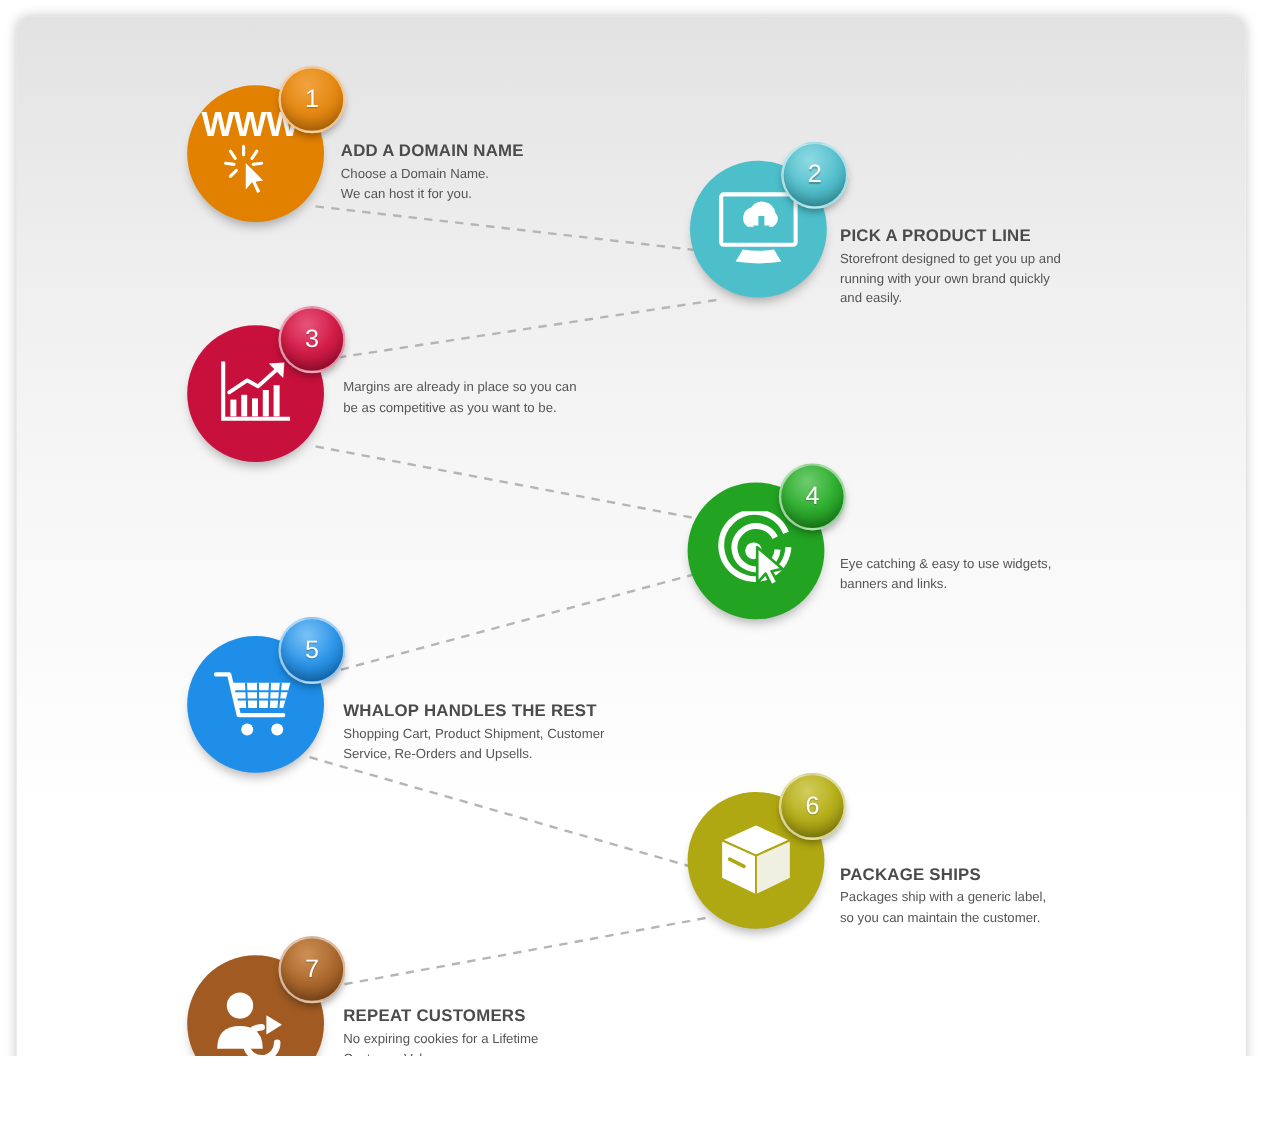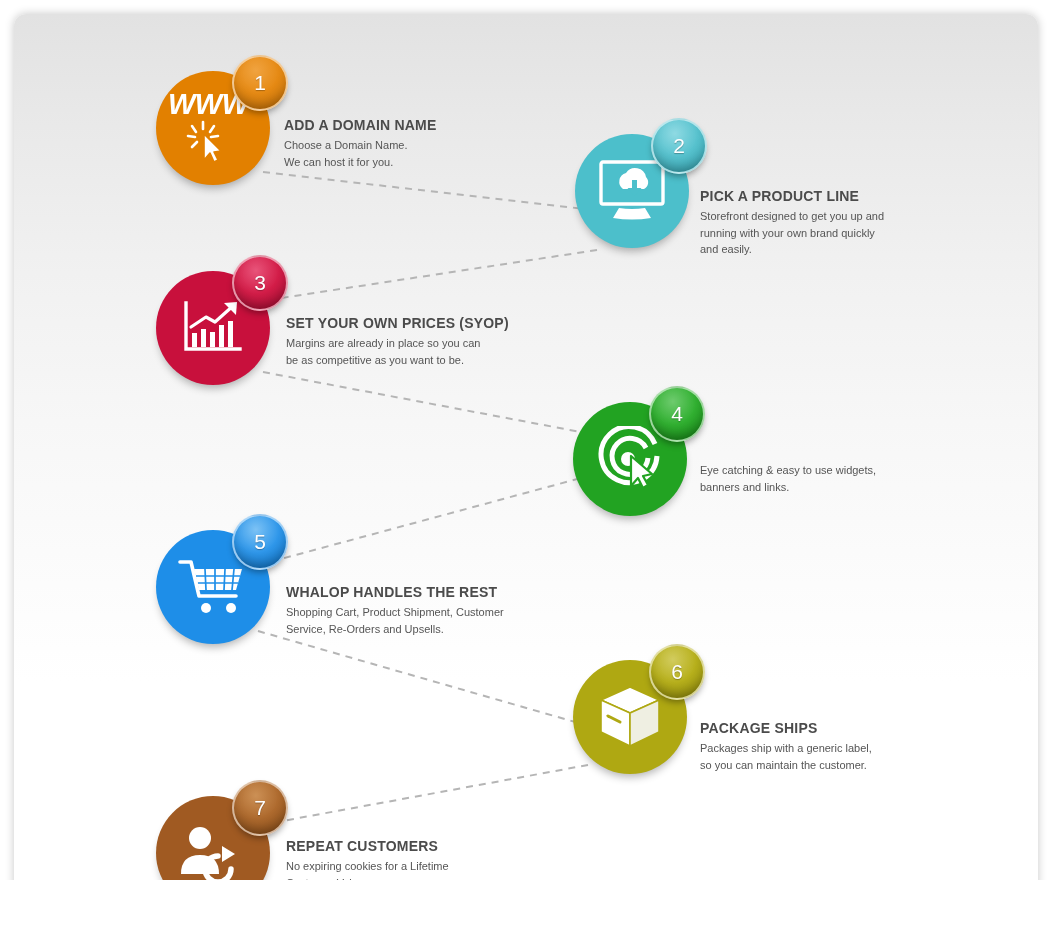--- a/index.html
+++ b/index.html
@@ -71,21 +71,20 @@
 
   .step-icon {
     position: absolute;
     left: 0;
     top: 0;
     width: 114px;
     height: 114px;
     display: flex;
     align-items: center;
     justify-content: center;
-    font-style: italic;
   }
 
   .step-badge {
     position: absolute;
     left: 76px;
     top: -16px;
     width: 56px;
     height: 56px;
     border-radius: 50%;
     display: flex;
@@ -208,21 +207,20 @@
         </g>
         <path d="M 9 28 L 24 18 L 33 23 L 52 6" fill="none" stroke="#ffffff" stroke-width="3.2" stroke-linejoin="round" stroke-linecap="round"></path>
         <path d="M 42 4 L 55 3 L 54 16 Z" fill="#ffffff"></path>
       </svg>
     </div>
     <div class="step-badge" style="background:radial-gradient(circle at 42% 26%, #E8547A 0%, #D31D48 48%, #A80A31 100%);">
       <span>3</span>
     </div>
   </div>
   <div class="step-text" style="left:286px; top:315px; width:260px;">
-    <div class="step-title">SET YOUR OWN PRICES (SYOP)</div>
     <div class="step-desc" style="white-space:pre-line;">Margins are already in place so you can
 be as competitive as you want to be.</div>
   </div>
 
   <div class="step" style="left:573px; top:402px;">
     <div class="step-circle" style="background:#22A322;"></div>
     <div class="step-icon">
       <svg width="66" height="66" viewBox="0 0 66 66">
         <path d="M 58 18 A 28 28 0 1 0 60 30" fill="none" stroke="#ffffff" stroke-width="5"></path>
         <path d="M 49 22 A 18 18 0 1 0 51 32" fill="none" stroke="#ffffff" stroke-width="5"></path>

